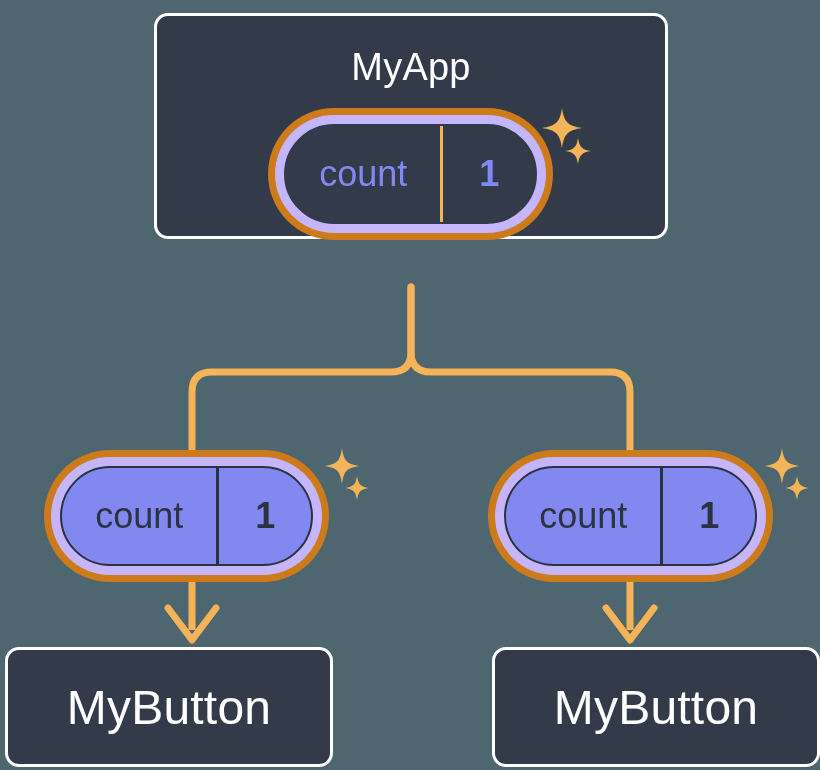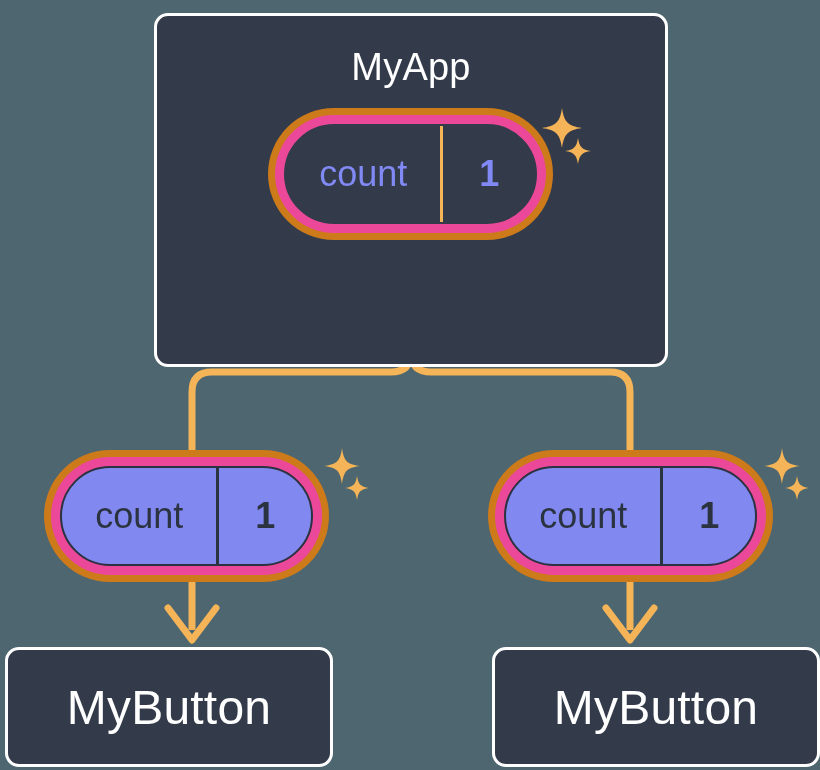--- a/index.html
+++ b/index.html
@@ -40,21 +40,21 @@
     font-weight: 400;
     text-align: center;
     letter-spacing: 0.2px;
     white-space: nowrap;
   }
 
   #card-myapp {
     left: 154px;
     top: 13px;
     width: 514px;
-    height: 354px;
+    height: 226px;
   }
   #card-myapp .card-title {
     margin-top: 30px;
   }
 
   .card-button {
     width: 328px;
     height: 120px;
     display: flex;
     align-items: center;
@@ -70,21 +70,21 @@
     box-sizing: border-box;
     border-radius: 999px;
     background: #cc7a1a;          
     padding: 7px;
   }
   .pill-mid {
     width: 100%;
     height: 100%;
     box-sizing: border-box;
     border-radius: 999px;
-    background: #ec4899;          
+    background: #c4b5fd;          
     padding: 9px;
   }
   .pill-inner {
     width: 100%;
     height: 100%;
     box-sizing: border-box;
     border-radius: 999px;
     display: flex;
     align-items: stretch;
     overflow: hidden;

